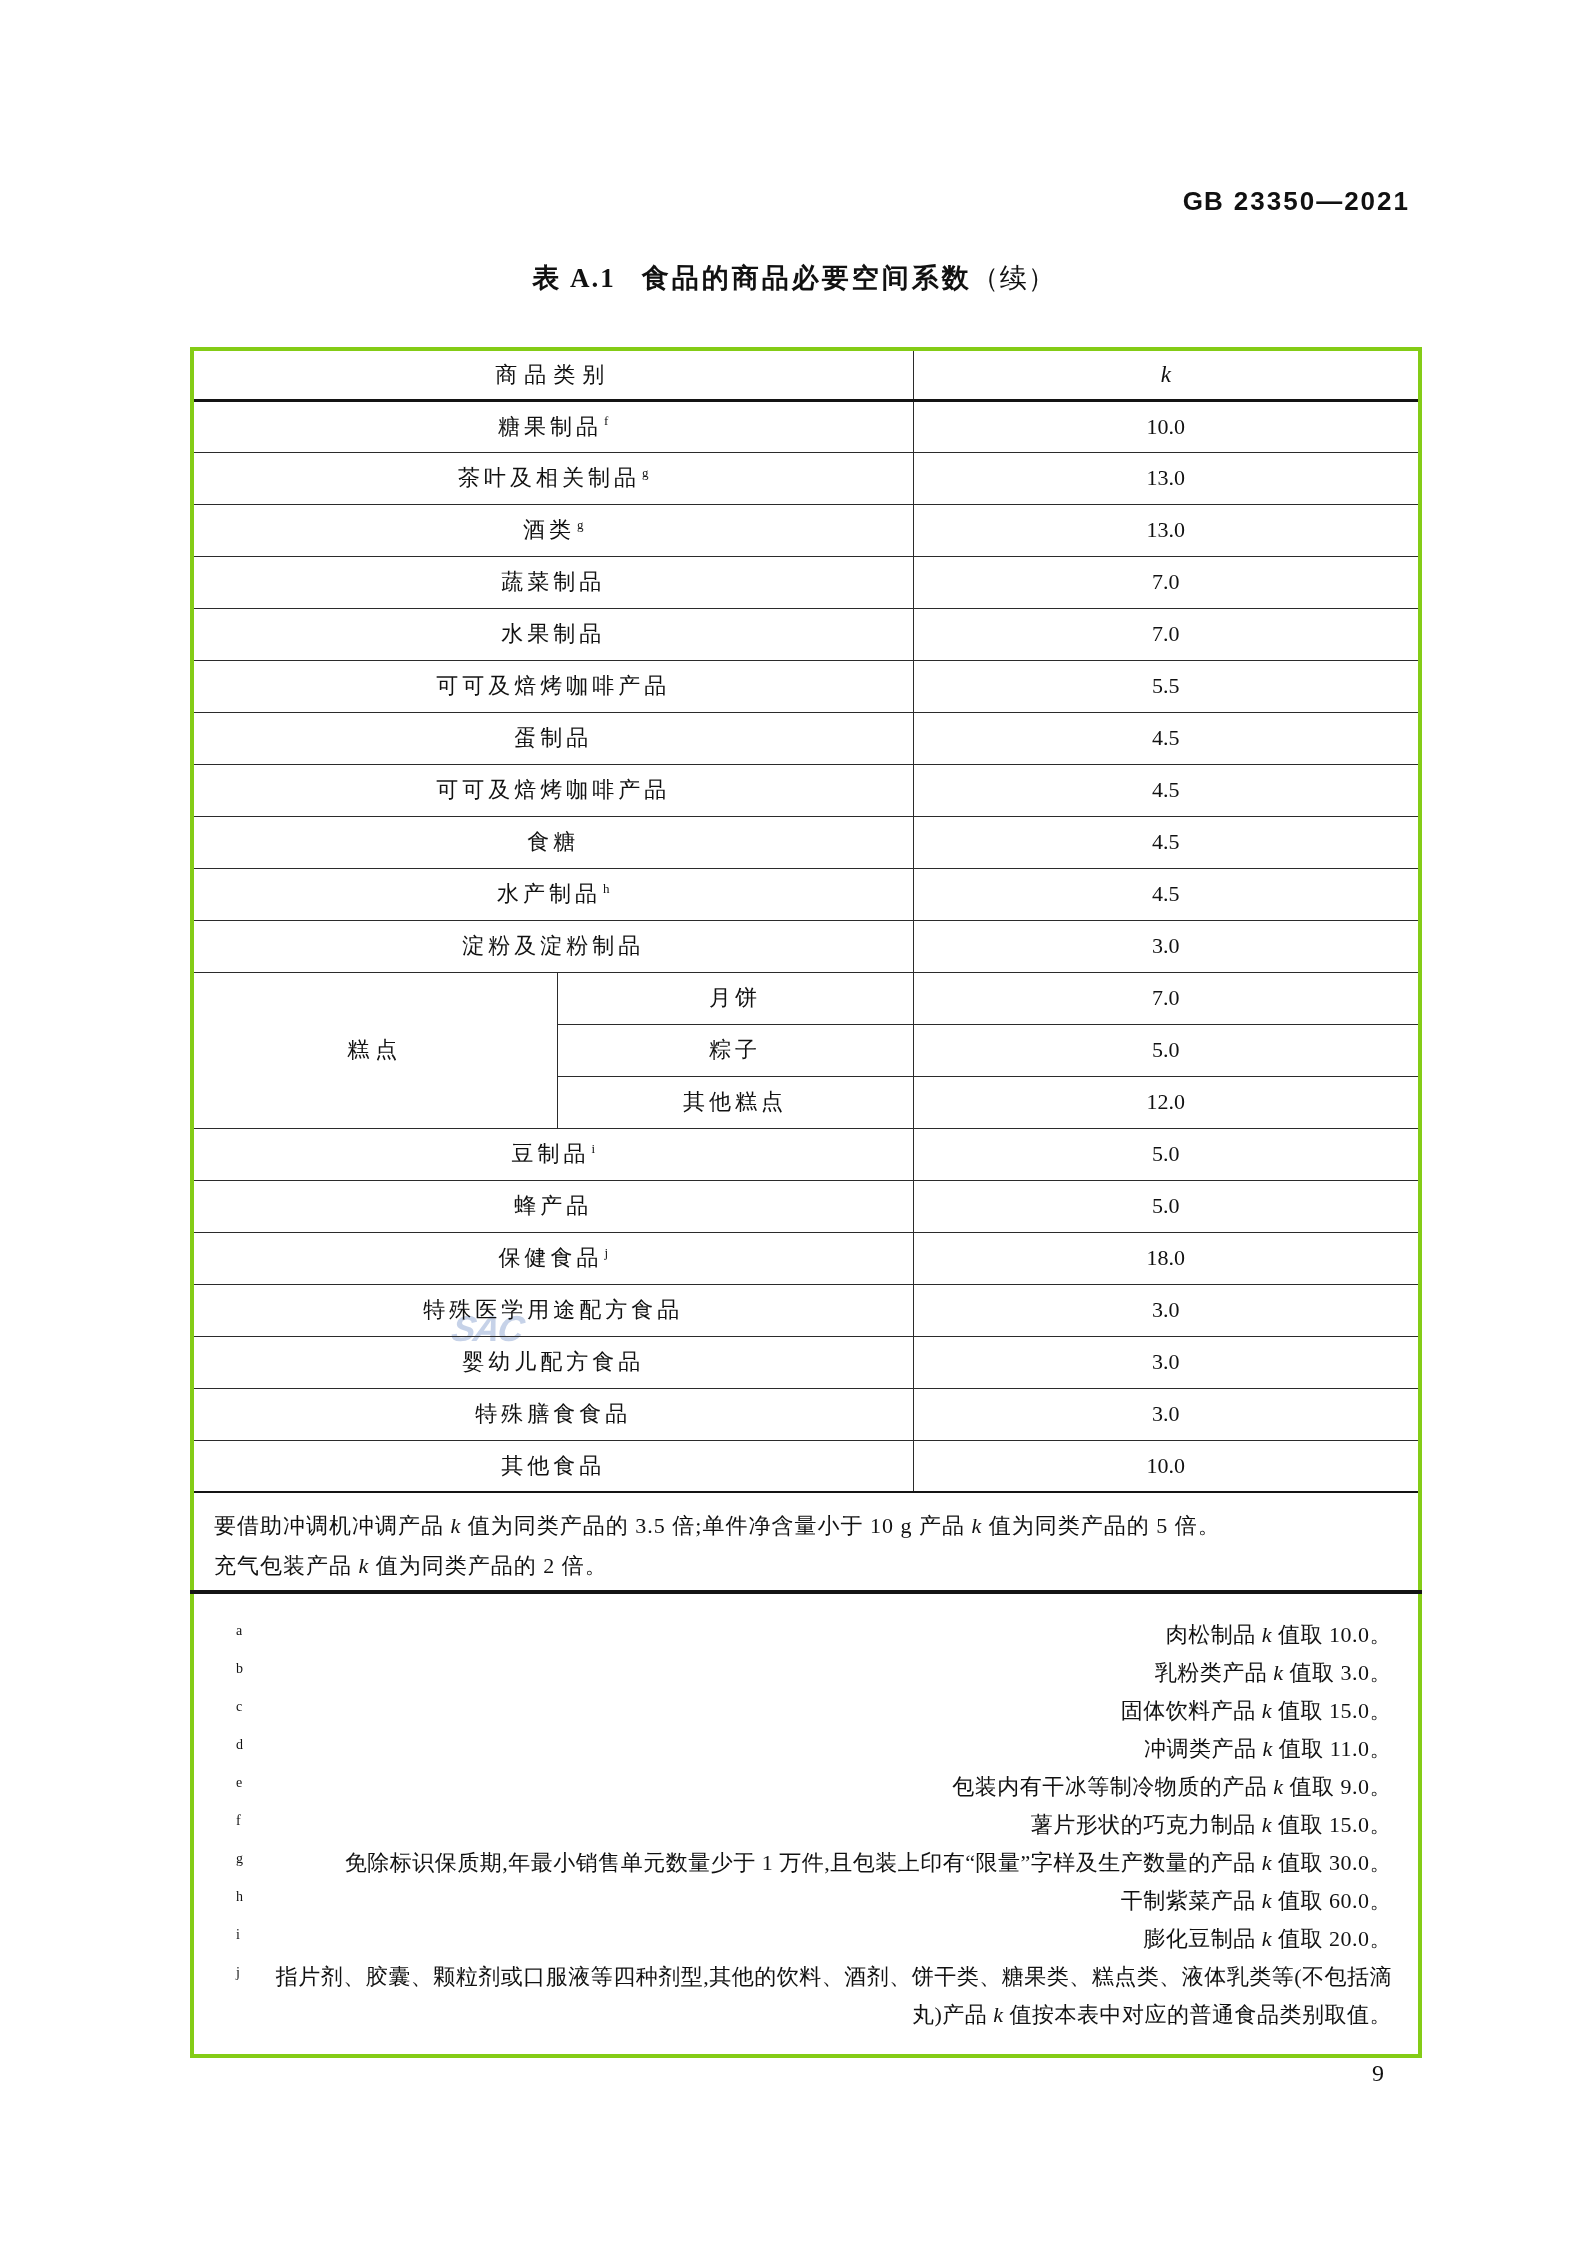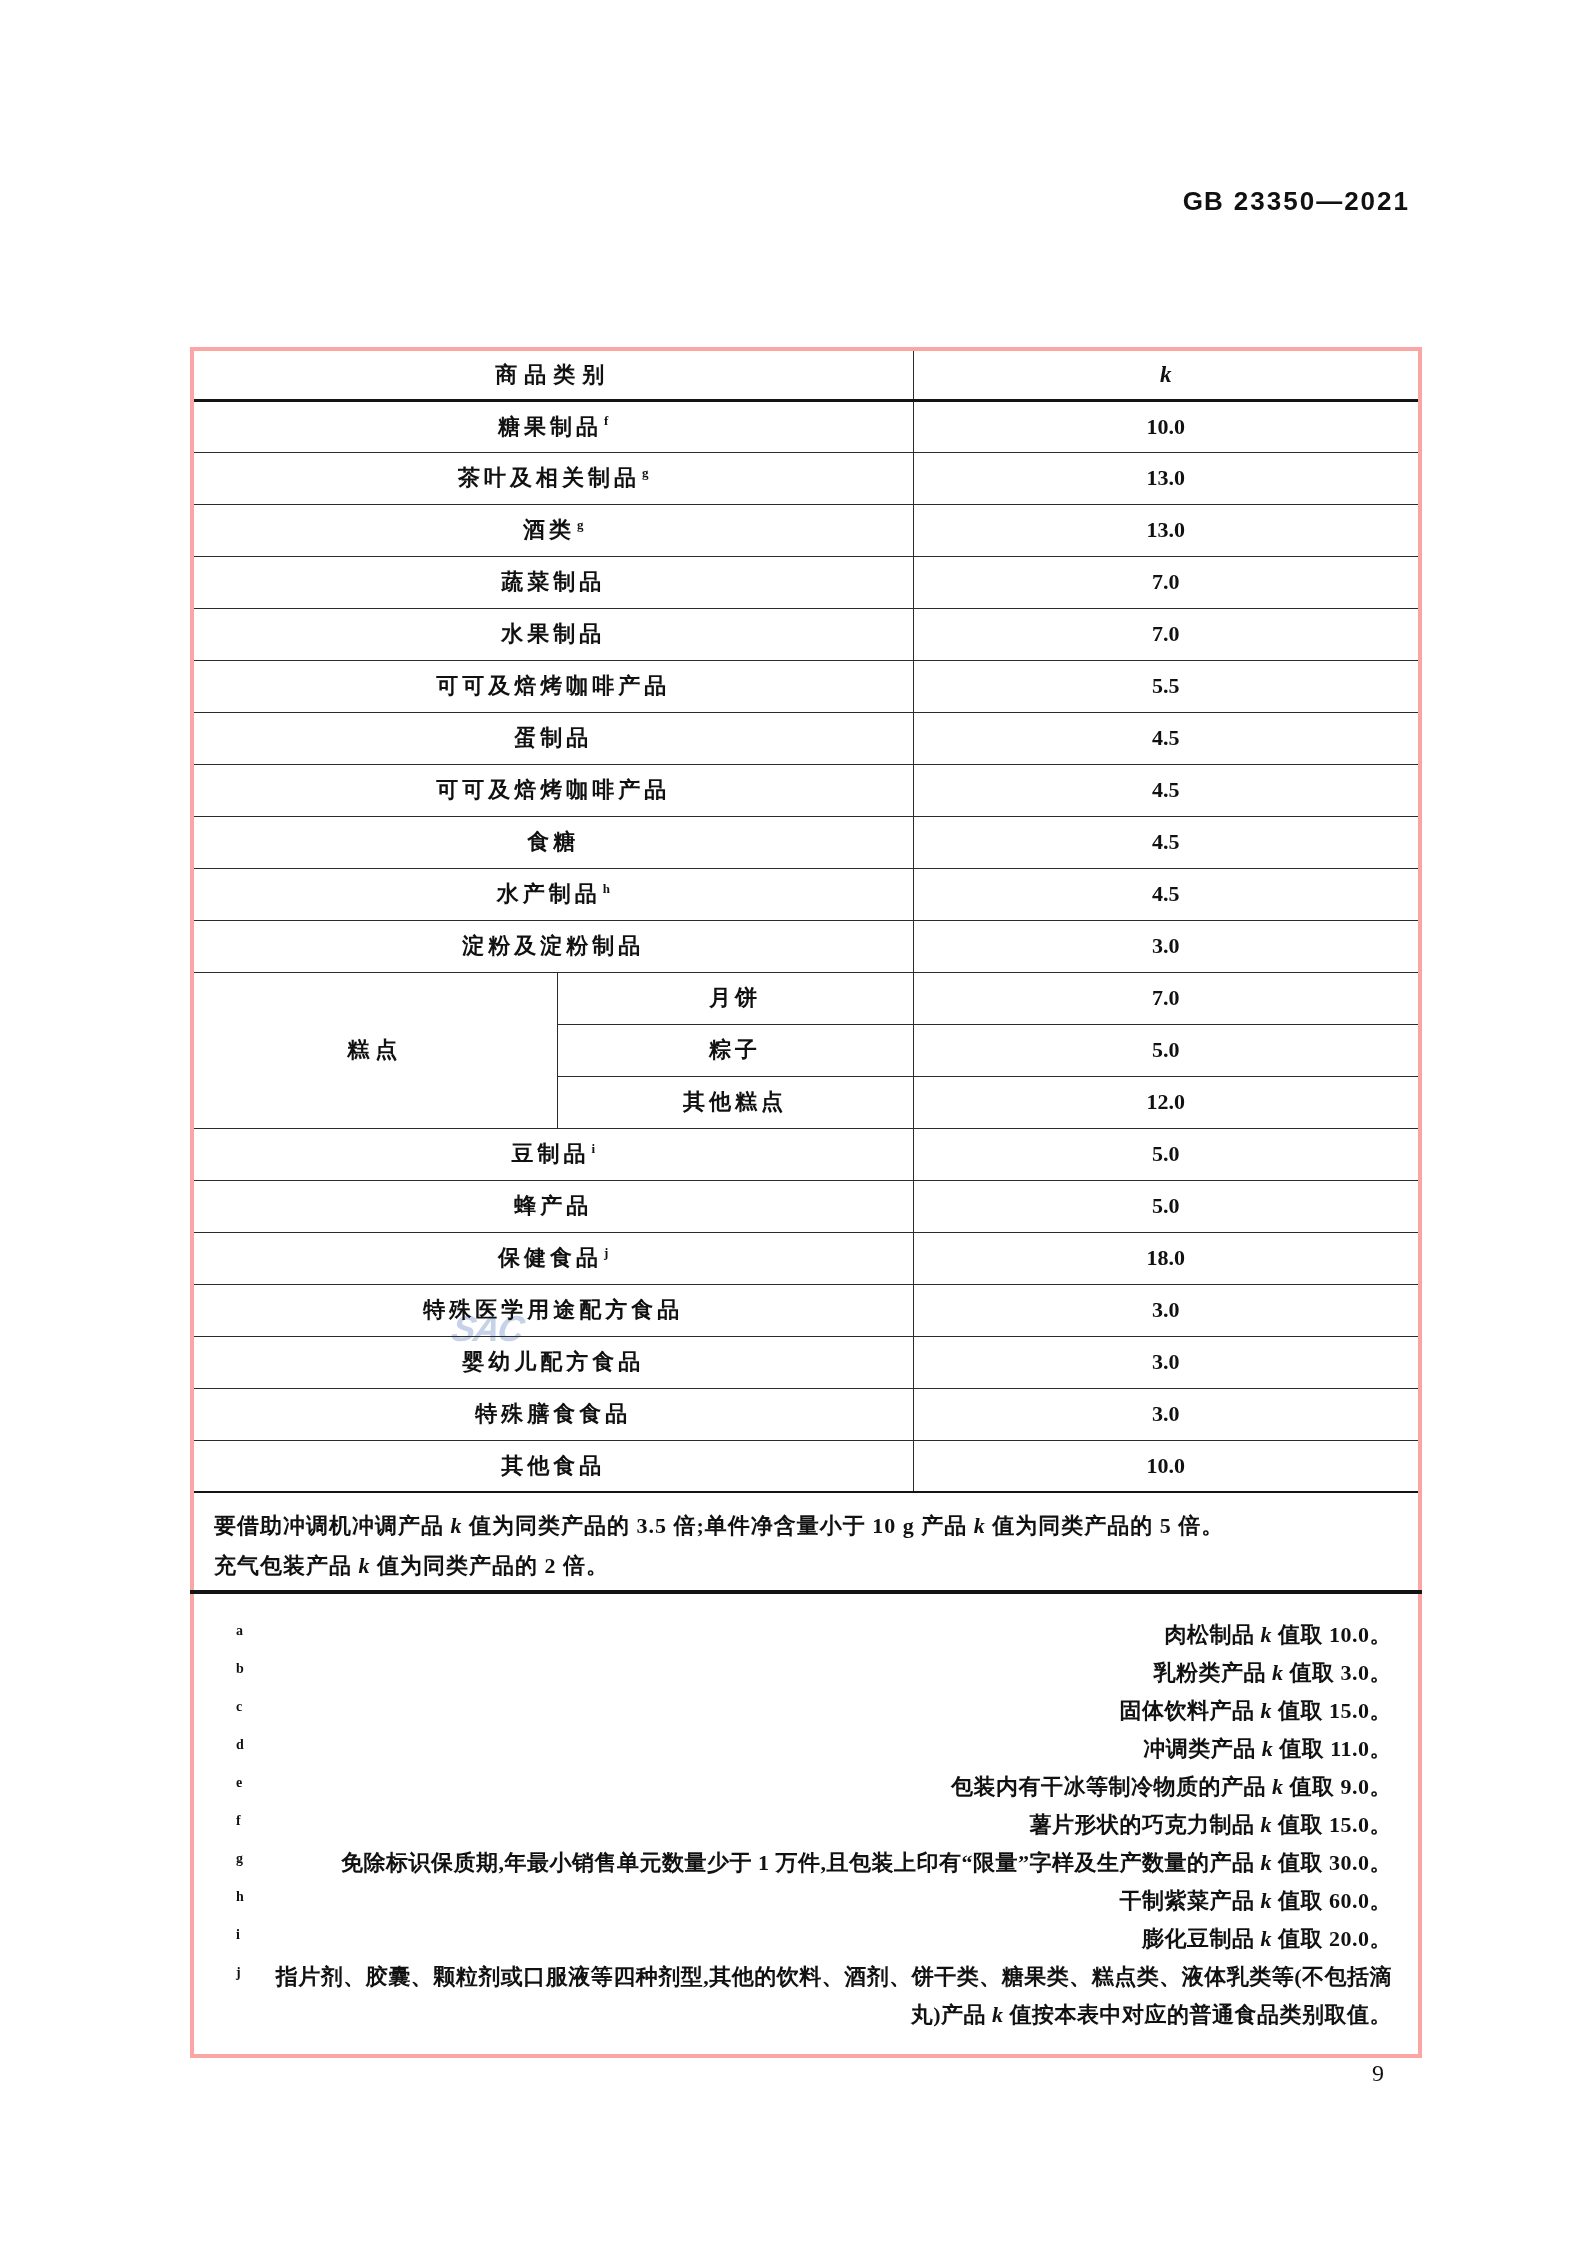--- a/index.html
+++ b/index.html
@@ -26,23 +26,22 @@
     white-space:nowrap;
   }
   .t-prefix{font-weight:bold;letter-spacing:2px;margin-right:26px;}
   .t-main{font-weight:bold;letter-spacing:3px;}
   .t-cont{font-weight:normal;letter-spacing:1px;}
   
   table.k-table{
     position:absolute;left:190px;top:347px;
     width:1228px;table-layout:fixed;
     border-collapse:collapse;
-    border:4px solid #fca5a5;
+    border:4px solid #84cc16;
     font-size:22px;
-    font-weight:bold;
   }
   table.k-table td{
     border:1.5px solid #2b2b2b;
     vertical-align:middle;text-align:center;
     padding:0;overflow:hidden;
   }
   tr.row{height:52px;}
   tr.row-header{height:51px;}
   tr.row-header td{border-bottom:3px solid #141414;}
   .cat-text{letter-spacing:4px;}
@@ -86,20 +85,23 @@
 </style>
 </head>
 <body>
 
 <div class="page">
 
   <div class="doc-code">
     <span class="code-gb">GB</span><span class="code-num">23350—2021</span>
   </div>
 
+  <div class="table-title">
+    <span class="t-prefix">表 A.1</span><span class="t-main">食品的商品必要空间系数</span><span class="t-cont">（续）</span>
+  </div>
 
   <div class="watermark">SAC</div>
 
   <table class="k-table">
     <colgroup>
         <col style="width:365px">
         <col style="width:356px">
         <col style="width:507px">
       </colgroup>
 

